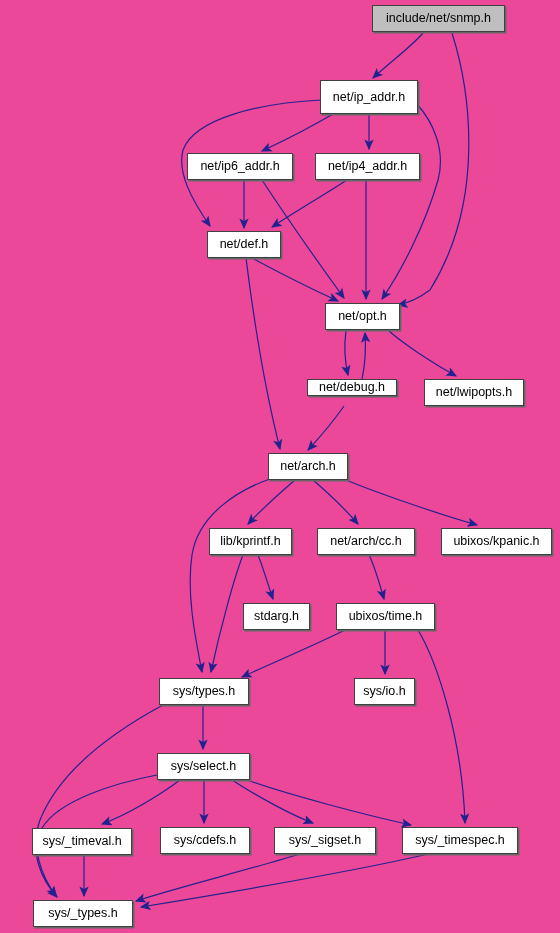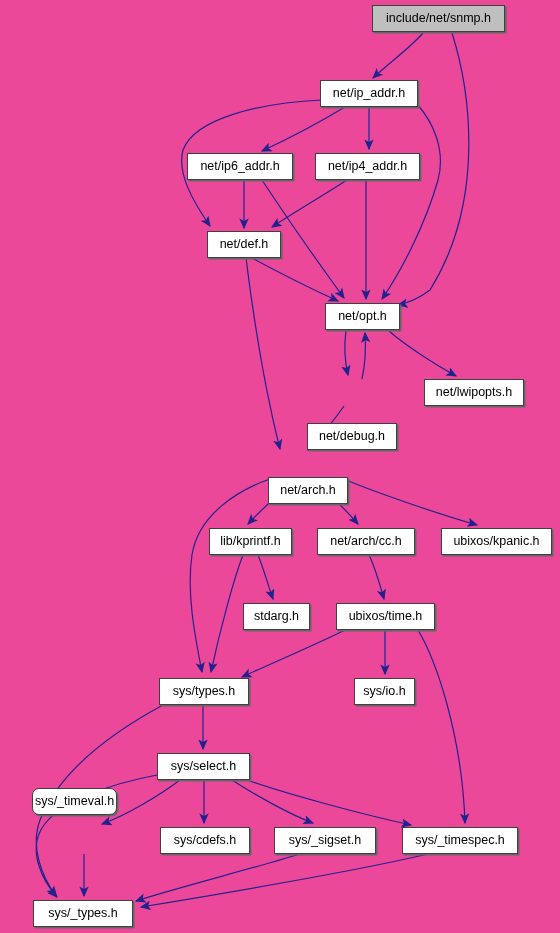--- a/index.html
+++ b/index.html
@@ -93,42 +93,42 @@
         <path d="M 84,854 L 84,896" fill="none" stroke="#22228f" stroke-width="1.2" marker-end="url(#arrowhead)"></path>
         <path d="M 300,854 C 251,869 172,889 136,901" fill="none" stroke="#22228f" stroke-width="1.2" marker-end="url(#arrowhead)"></path>
         <path d="M 428,854 C 360,870 214,895 141,907" fill="none" stroke="#22228f" stroke-width="1.2" marker-end="url(#arrowhead)"></path>
       </g>
   </svg>
 
   <div id="nodes">
       <div class="node root" style="left: 372px; top: 5px; width: 133px; height: 27px;">
         <span class="node-label">include/net/snmp.h</span>
       </div>
-      <div class="node" style="left: 320px; top: 80px; width: 98px; height: 27px;">
+      <div class="node" style="left: 320px; top: 80px; width: 98px; height: 34px;">
         <span class="node-label">net/ip_addr.h</span>
       </div>
       <div class="node" style="left: 187px; top: 153px; width: 106px; height: 27px;">
         <span class="node-label">net/ip6_addr.h</span>
       </div>
       <div class="node" style="left: 315px; top: 153px; width: 105px; height: 27px;">
         <span class="node-label">net/ip4_addr.h</span>
       </div>
       <div class="node" style="left: 207px; top: 231px; width: 74px; height: 27px;">
         <span class="node-label">net/def.h</span>
       </div>
       <div class="node" style="left: 325px; top: 303px; width: 75px; height: 27px;">
         <span class="node-label">net/opt.h</span>
       </div>
-      <div class="node" style="left: 307px; top: 379px; width: 90px; height: 27px; margin-top: 44px;">
+      <div class="node" style="left: 307px; top: 379px; width: 90px; height: 17px;">
         <span class="node-label">net/debug.h</span>
       </div>
       <div class="node" style="left: 424px; top: 379px; width: 100px; height: 27px;">
         <span class="node-label">net/lwipopts.h</span>
       </div>
-      <div class="node" style="left: 268px; top: 453px; width: 80px; height: 27px; margin-top: 24px;">
+      <div class="node" style="left: 268px; top: 453px; width: 80px; height: 27px;">
         <span class="node-label">net/arch.h</span>
       </div>
       <div class="node" style="left: 209px; top: 528px; width: 83px; height: 27px;">
         <span class="node-label">lib/kprintf.h</span>
       </div>
       <div class="node" style="left: 317px; top: 528px; width: 98px; height: 27px; text-align: right;">
         <span class="node-label">net/arch/cc.h</span>
       </div>
       <div class="node" style="left: 441px; top: 528px; width: 111px; height: 27px;">
         <span class="node-label">ubixos/kpanic.h</span>
@@ -141,21 +141,21 @@
       </div>
       <div class="node" style="left: 159px; top: 678px; width: 90px; height: 27px;">
         <span class="node-label">sys/types.h</span>
       </div>
       <div class="node" style="left: 354px; top: 678px; width: 61px; height: 27px;">
         <span class="node-label">sys/io.h</span>
       </div>
       <div class="node" style="left: 157px; top: 753px; width: 93px; height: 27px; text-align: center;">
         <span class="node-label">sys/select.h</span>
       </div>
-      <div class="node" style="left: 32px; top: 788px; width: 85px; height: 27px; border-radius: 7px;">
+      <div class="node" style="left: 32px; top: 828px; width: 100px; height: 27px;">
         <span class="node-label">sys/_timeval.h</span>
       </div>
       <div class="node" style="left: 160px; top: 827px; width: 90px; height: 27px;">
         <span class="node-label">sys/cdefs.h</span>
       </div>
       <div class="node" style="left: 274px; top: 827px; width: 102px; height: 27px;">
         <span class="node-label">sys/_sigset.h</span>
       </div>
       <div class="node" style="left: 402px; top: 827px; width: 116px; height: 27px;">
         <span class="node-label">sys/_timespec.h</span>

